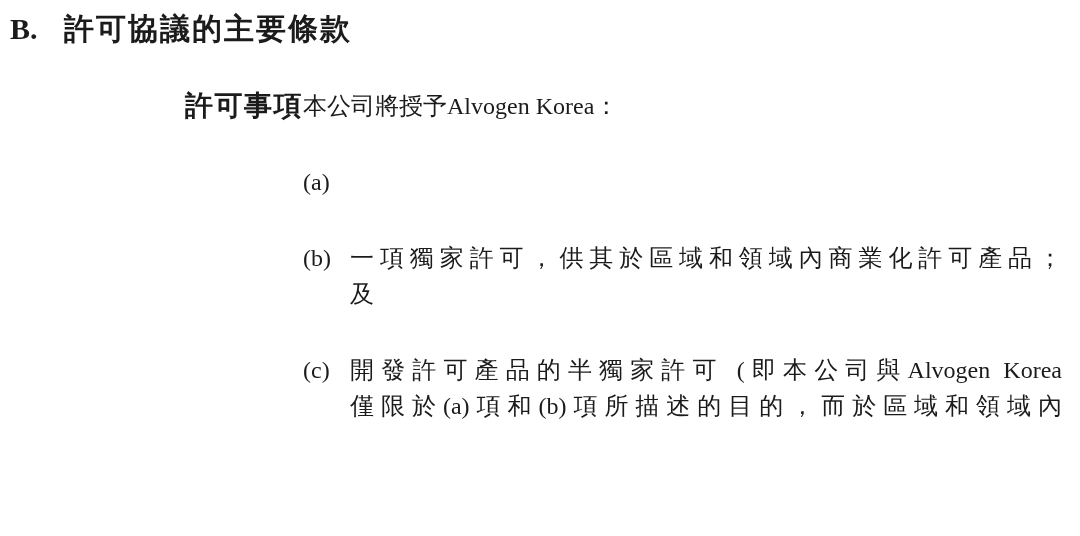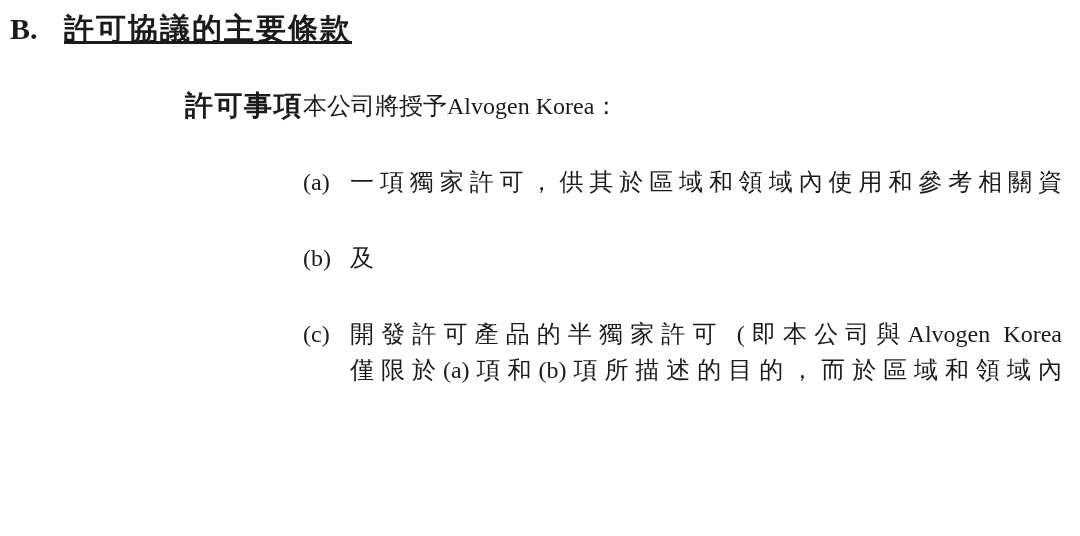--- a/index.html
+++ b/index.html
@@ -33,21 +33,20 @@
     width: 54px;
     font-family: "Liberation Serif", "DejaVu Serif", serif;
     font-weight: 700;
     font-size: 30px;
   }
   .h-title {
     font-family: "Liberation Sans", "DejaVu Sans", sans-serif;
     font-weight: 700;
     font-size: 30px;
     letter-spacing: 2px;
-    text-decoration: underline;
   }
 
   
   .row {
     display: flex;
     margin-top: 40px;
   }
   .term-label {
     margin-left: 70px;
     width: 233px;
@@ -105,27 +104,27 @@
 
     <div class="term-label">許可事項</div>
 
     <div class="content">
 
       <p class="intro">本公司將授予Alvogen Korea：</p>
 
       <div class="clause">
         <div class="clause-marker">(a)</div>
         <div class="clause-text">
-          <div class="line j">一項獨家許可，供其於區域和領域內使用和參考相關資</div>
         </div>
       </div>
 
       <div class="clause">
         <div class="clause-marker">(b)</div>
         <div class="clause-text">
+          <div class="line j">一項獨家許可，供其於區域和領域內商業化許可產品；</div>
           <div class="line">及</div>
         </div>
       </div>
 
       <div class="clause">
         <div class="clause-marker">(c)</div>
         <div class="clause-text">
           <div class="line j">開發許可產品的半獨家許可 (即本公司與Alvogen Korea</div>
           <div class="line j">僅限於(a)項和(b)項所描述的目的，而於區域和領域內</div>
         </div>

